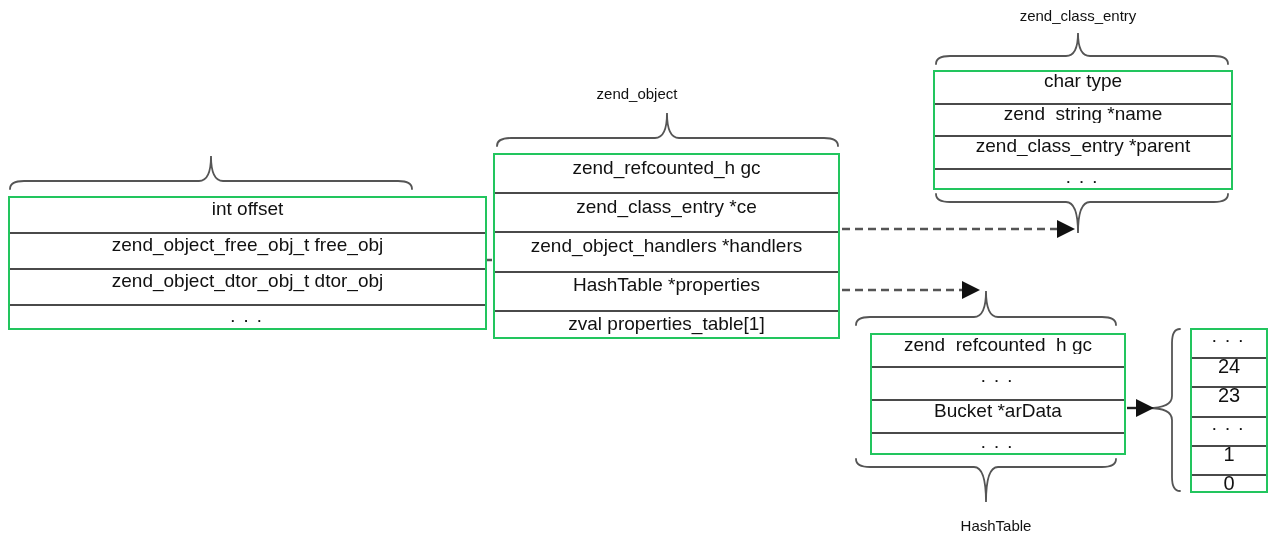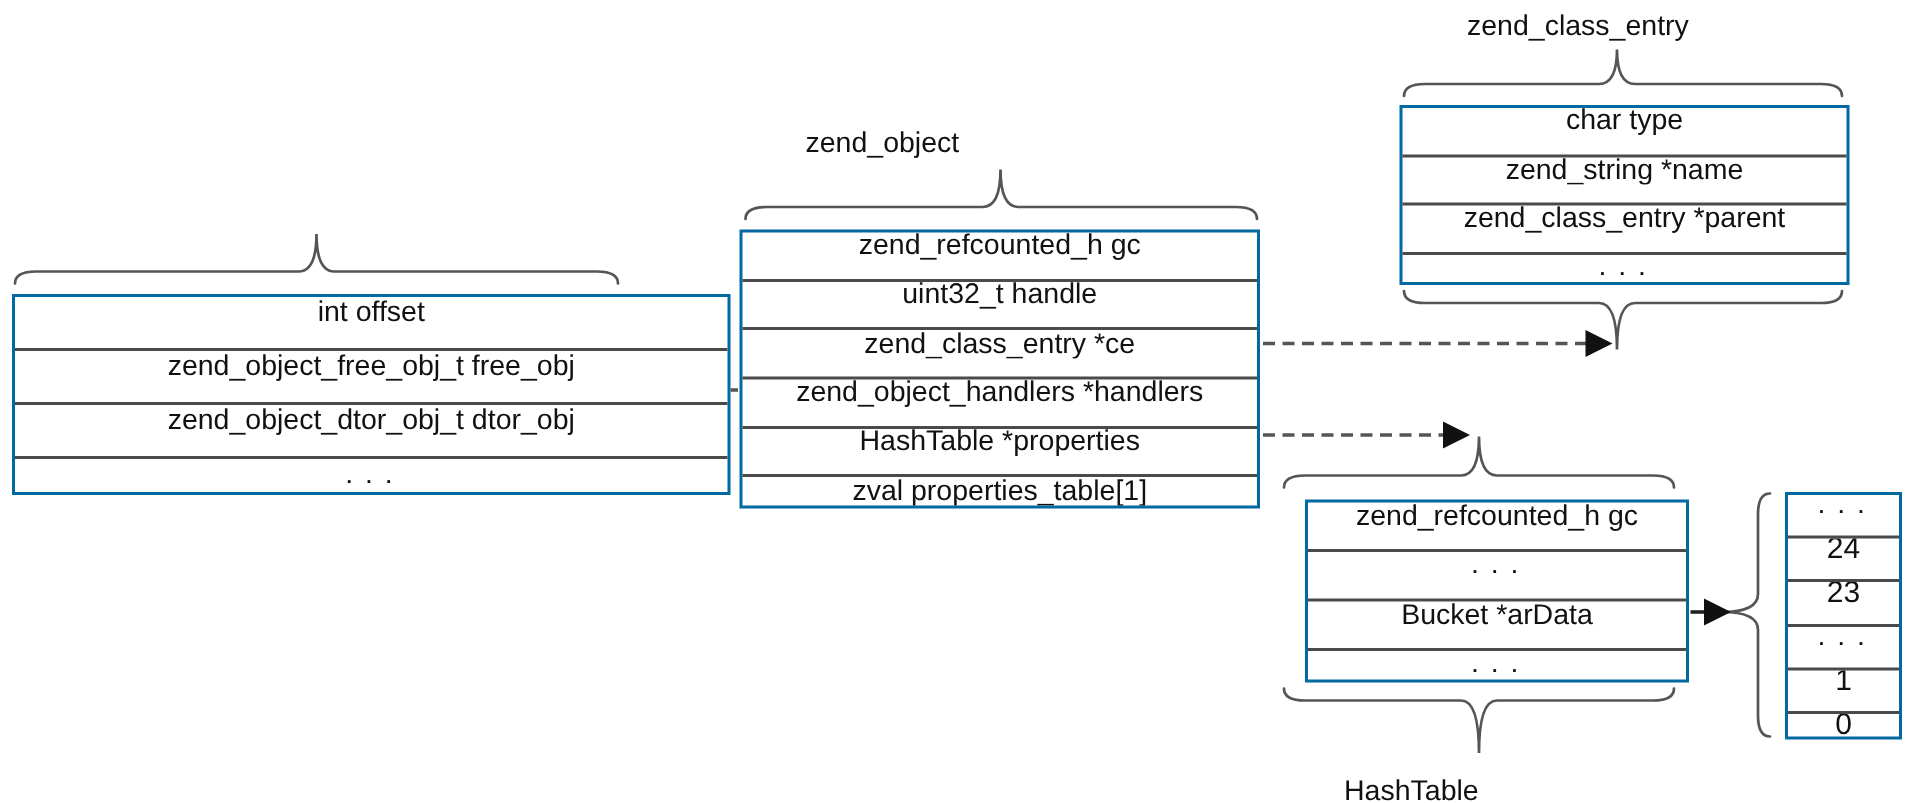--- a/index.html
+++ b/index.html
@@ -3,31 +3,31 @@
 <meta charset="utf-8">
 <style>
   html,body{margin:0;padding:0;background:#fff;}
   .canvas{
     position:relative;width:1280px;height:535px;background:#ffffff;
     font-family:"Liberation Sans", sans-serif;overflow:hidden;
   }
   .connector-layer{position:absolute;left:0;top:0;width:1280px;height:535px;pointer-events:none;}
   .struct-table{
     position:absolute;box-sizing:border-box;background:#ffffff;
-    border:2px solid #0369a1;display:flex;flex-direction:column;gap:12px;
+    border:2px solid #22c55e;display:flex;flex-direction:column;gap:12px;
   }
   .struct-table .row{
     flex:1;display:flex;align-items:center;justify-content:center;
     border-top:2px solid #4a4a4a;font-size:19px;color:#111;white-space:nowrap;
     overflow:hidden;
   }
   .struct-table .row:first-child{border-top:none;}
   .row.dots span{font-size:13px;font-weight:bold;letter-spacing:3px;}
   .struct-label{
-    position:absolute;font-size:19px;color:#111;white-space:nowrap;
+    position:absolute;text-align:center;font-size:15px;color:#111;white-space:nowrap;
   }
   
   .t-handlers{left:8px;top:196px;width:479px;height:134px;}
   .t-object{left:493px;top:153px;width:347px;height:186px;}
   .t-class{left:933px;top:70px;width:300px;height:120px;}
   .t-hash{left:870px;top:333px;width:256px;height:122px;}
   .t-bucket{left:1190px;top:328px;width:78px;height:165px;}
   .t-bucket .row{font-size:20px;}
   
   .l-handlers{left:76px;top:127px;width:300px;}
@@ -93,23 +93,20 @@
     <div class="row dots">
         <span>. . .</span>
       </div>
   </div>
 
   <div class="struct-table t-object">
     <div class="row">
         <span>zend_refcounted_h gc</span>
       </div>
     <div class="row">
-        <span>uint32_t handle</span>
-      </div>
-    <div class="row">
         <span>zend_class_entry *ce</span>
       </div>
     <div class="row">
         <span>zend_object_handlers *handlers</span>
       </div>
     <div class="row">
         <span>HashTable *properties</span>
       </div>
     <div class="row">
         <span>zval properties_table[1]</span>

